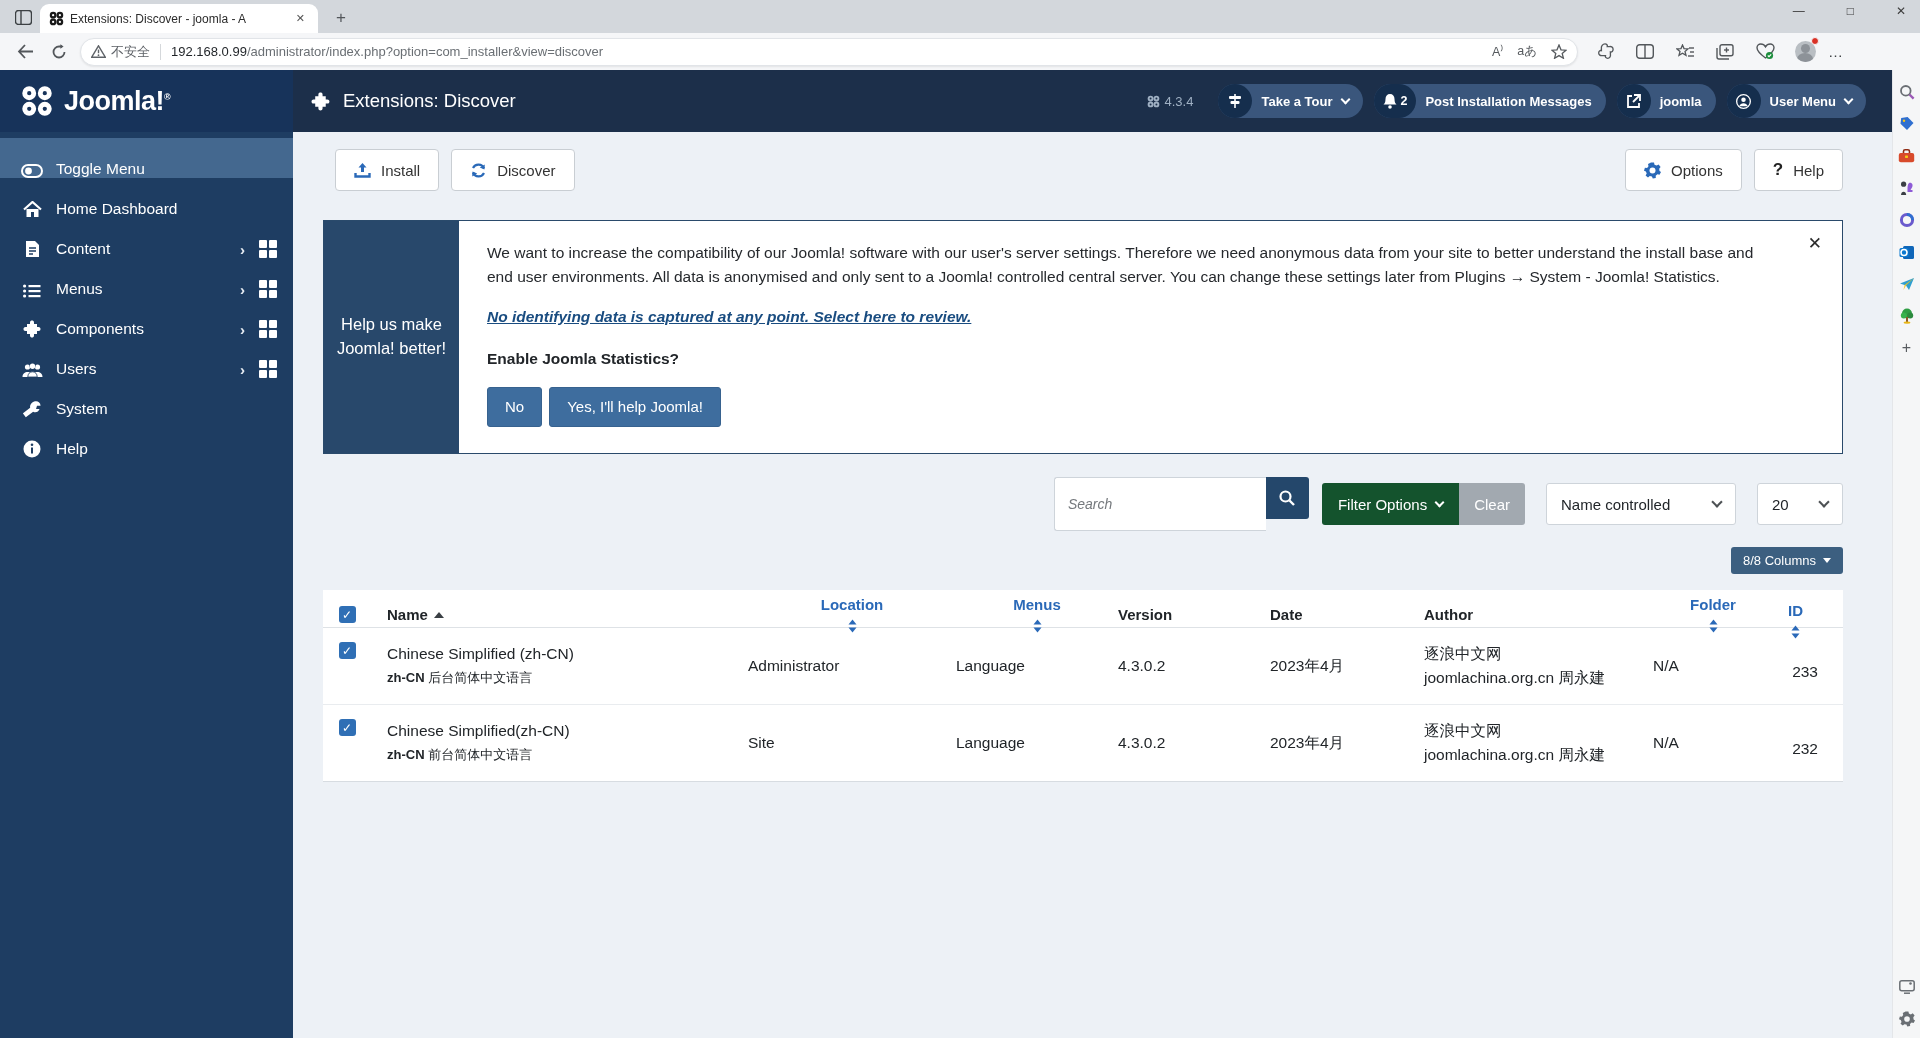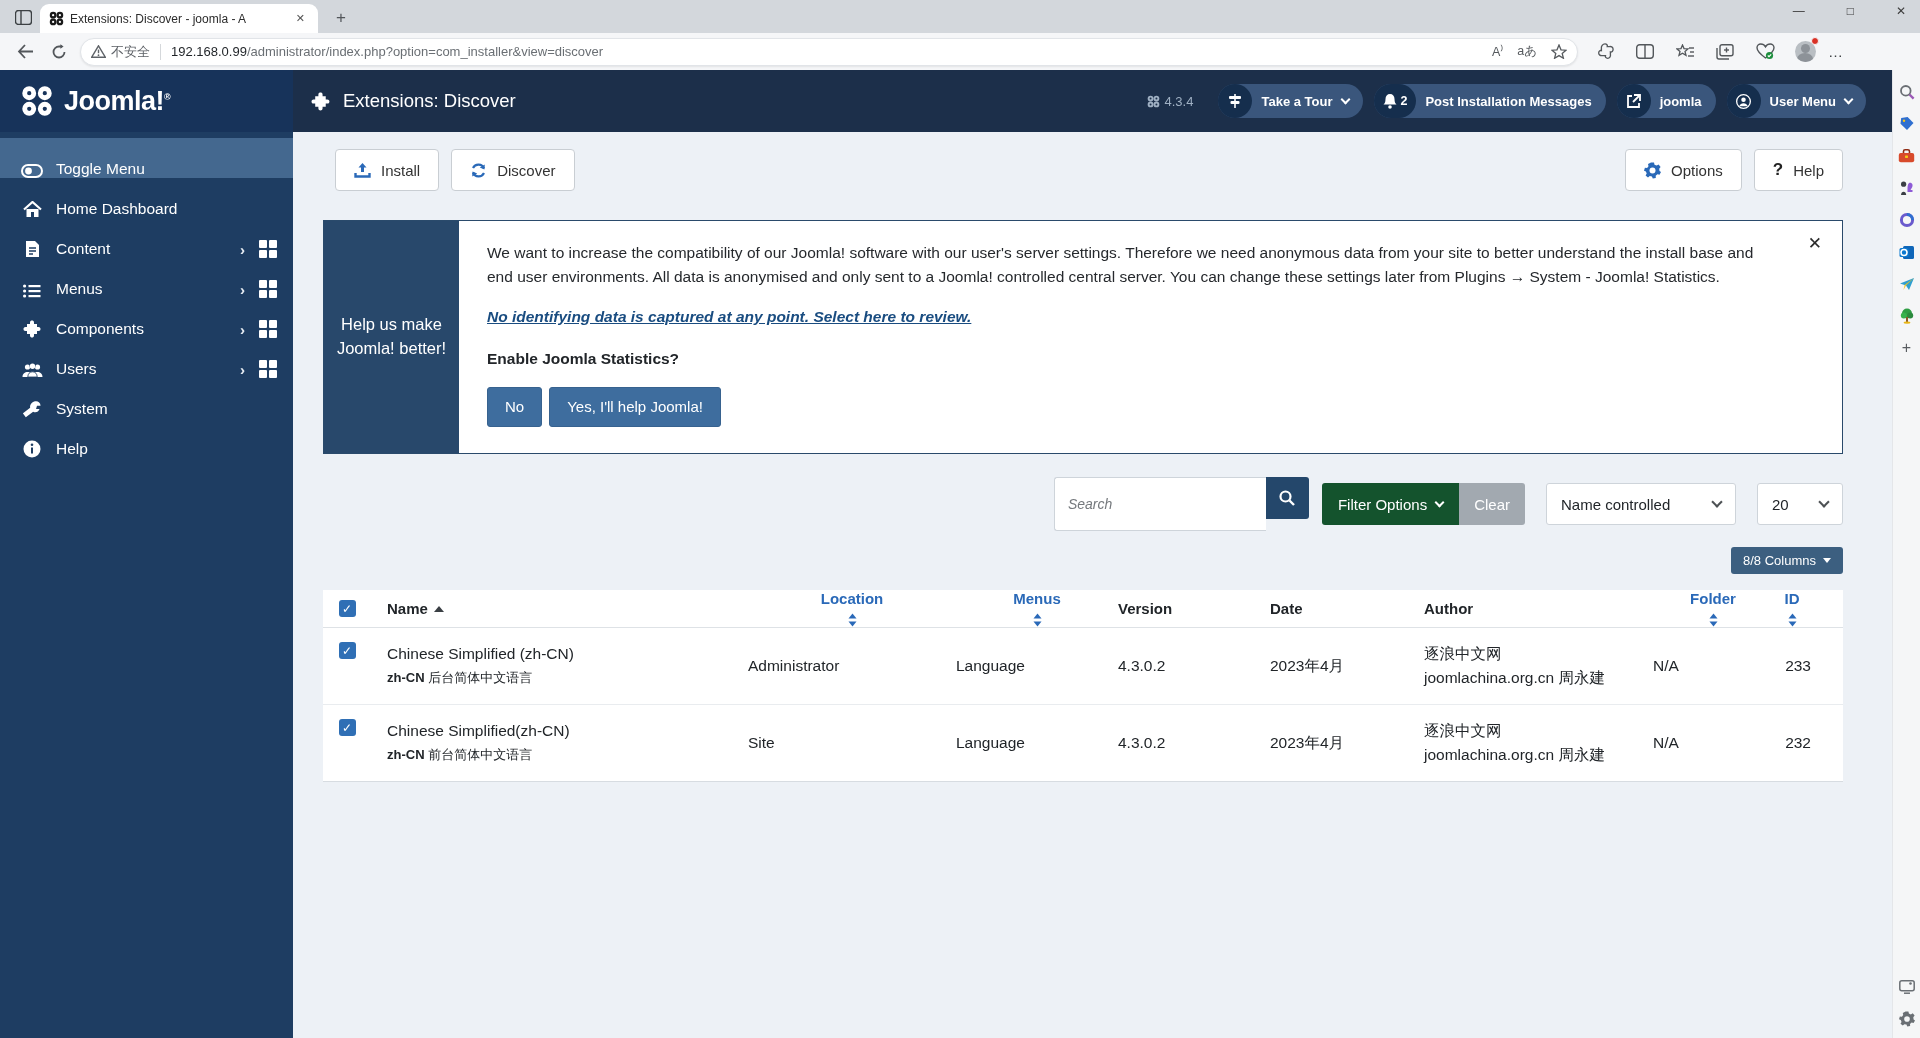--- a/index.html
+++ b/index.html
@@ -100,21 +100,21 @@
   .thead { height:38px; border-bottom:1px solid #dee2e6; font-size:15px; }
   .thead .hc { font-weight:bold; color:#212529; display:flex; align-items:center; gap:6px; }
   .thead .hc.link { color:#2a69b8; font-weight:bold; cursor:pointer;flex-direction:column; }
   .cell-cb { display:flex; justify-content:center; }
   .cbx { width:17px; height:17px; background:#2f6fb5; border-radius:3px; color:#fff; font-size:12px; display:flex; align-items:center; justify-content:center; cursor:pointer; }
   .rrow { border-bottom:1px solid #e9ecef; padding:14px 0; font-size:15.5px; color:#212529; }
   .rrow:last-child { border-bottom:1px solid #d7dce1; }
   .namecell .nm { }
   .namecell .sub { margin-top:6px; font-size:13px; color:#212529; }
   .namecell .sub b { font-weight:bold; }
-  .idcell { text-align:right; padding-right:32px; }
+  .idcell { text-align:right; padding-right:25px;margin-top:12px; }
   .pad-l { padding-left:16px; }
   .author div { line-height:1.55; }
   .tri-up { width:0; height:0; border-left:5px solid transparent; border-right:5px solid transparent; border-bottom:6px solid #3a3f44; }
 
   
   .estrip { width:28px; background:#f5f6f7; border-left:1px solid #e4e6e9; flex:0 0 auto; display:flex; flex-direction:column; align-items:center; padding:13px 0 10px 0; gap:14px; }
   .estrip .eic { width:18px; height:18px; display:flex; align-items:center; justify-content:center; cursor:pointer; }
   .estrip .bottom { margin-top:auto; display:flex; flex-direction:column; gap:14px; align-items:center; }
   .plus { color:#5a5e62; font-size:16px; }
 

